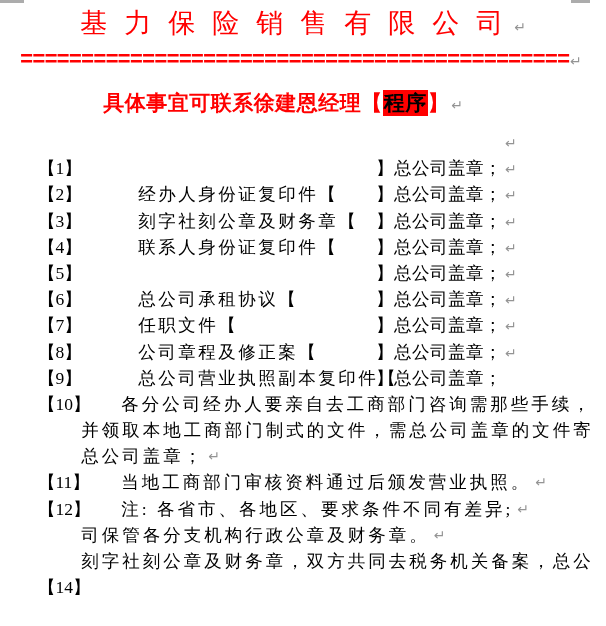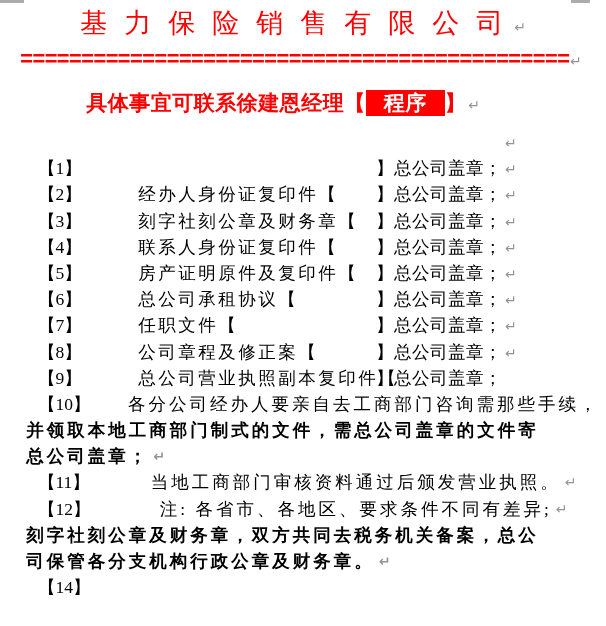--- a/index.html
+++ b/index.html
@@ -49,38 +49,38 @@
   .heading-row{
     position:absolute;top:88px;left:0;width:566px;padding-right:40px;
     display:flex;justify-content:center;align-items:flex-start;
     white-space:nowrap;
   }
   .heading-text{
     font-size:21px;font-weight:bold;line-height:30px;
     letter-spacing:0.5px;color:#FF0000;
   }
   .heading-highlight{
-    background:#FF0000;color:#ffffff;
-    padding:1px 18px;
+    background:#FF0000;color:#000000;
+    padding:1px 1px;
   }
   .heading-row .pilcrow{margin-top:10px;margin-left:2px;}
 
   
   .list{position:absolute;top:129px;left:0;width:606px;}
   .row{
     position:relative;height:26.2px;line-height:26.2px;
     font-size:17.5px;white-space:pre;
   }
   .num{position:absolute;left:38px;letter-spacing:0;}
   .row-simple{padding-left:112px;}
   .item-text{letter-spacing:2.5px;}
   .stamp{position:absolute;left:376px;letter-spacing:0.5px;}
   .row-simple .pilcrow{position:absolute;left:505px;top:7px;}
-  .row-first{padding-left:95px;text-align:center;}
-  .cont-55{font-weight:bold;}
+  .row-first{padding-left:95px;}
+  .cont-55{padding-left:55px;}
   .cont-75{padding-left:75px;}
   .para-text{letter-spacing:3px;}
   .spread{letter-spacing:3.5px;}
   .row .inline-mark{margin-left:4px;vertical-align:1px;}
 </style>
 </head>
 <body>
 
 <div class="page">
 
@@ -109,21 +109,21 @@
     <div class="row row-simple">
       <span class="num">【2】</span><span class="item-text">经办人身份证复印件【</span><span class="stamp">】总公司盖章；</span><span class="pilcrow">↵</span>
     </div>
     <div class="row row-simple">
       <span class="num">【3】</span><span class="item-text">刻字社刻公章及财务章【</span><span class="stamp">】总公司盖章；</span><span class="pilcrow">↵</span>
     </div>
     <div class="row row-simple">
       <span class="num">【4】</span><span class="item-text">联系人身份证复印件【</span><span class="stamp">】总公司盖章；</span><span class="pilcrow">↵</span>
     </div>
     <div class="row row-simple">
-      <span class="num">【5】</span><span class="item-text">房产证明原件及复印件【</span><span class="stamp">】总公司盖章；</span><span class="pilcrow">↵</span>
+      <span class="num">【5】</span><span class="stamp">】总公司盖章；</span><span class="pilcrow">↵</span>
     </div>
     <div class="row row-simple">
       <span class="num">【6】</span><span class="item-text">总公司承租协议【</span><span class="stamp">】总公司盖章；</span><span class="pilcrow">↵</span>
     </div>
     <div class="row row-simple">
       <span class="num">【7】</span><span class="item-text">任职文件【</span><span class="stamp">】总公司盖章；</span><span class="pilcrow">↵</span>
     </div>
     <div class="row row-simple">
       <span class="num">【8】</span><span class="item-text">公司章程及修正案【</span><span class="stamp">】总公司盖章；</span><span class="pilcrow">↵</span>
     </div>
@@ -143,24 +143,24 @@
 
     <div class="row row-first">
       <span class="num">【11】</span><span class="para-text">当地工商部门审核资料通过后颁发营业执照。</span><span class="pilcrow inline-mark">↵</span>
     </div>
 
     <div class="row row-first">
       <span class="num">【12】</span><span class="para-text">注: 各省市、各地区、要求条件不同有差异;</span><span class="pilcrow inline-mark">↵</span>
     </div>
 
     <div class="row cont-55">
-      <span class="para-text">刻字社刻公章及财务章，双方共同去税务机关备案，总公</span>
+      <span class="para-text">司保管各分支机构行政公章及财务章。</span><span class="pilcrow inline-mark">↵</span>
     </div>
     <div class="row cont-55">
-      <span class="para-text">司保管各分支机构行政公章及财务章。</span><span class="pilcrow inline-mark">↵</span>
+      <span class="para-text">刻字社刻公章及财务章，双方共同去税务机关备案，总公</span>
     </div>
 
     <div class="row row-first">
       <span class="num">【14】</span>
     </div>
     <div class="row cont-75">
       
     </div>
 
   </div>

